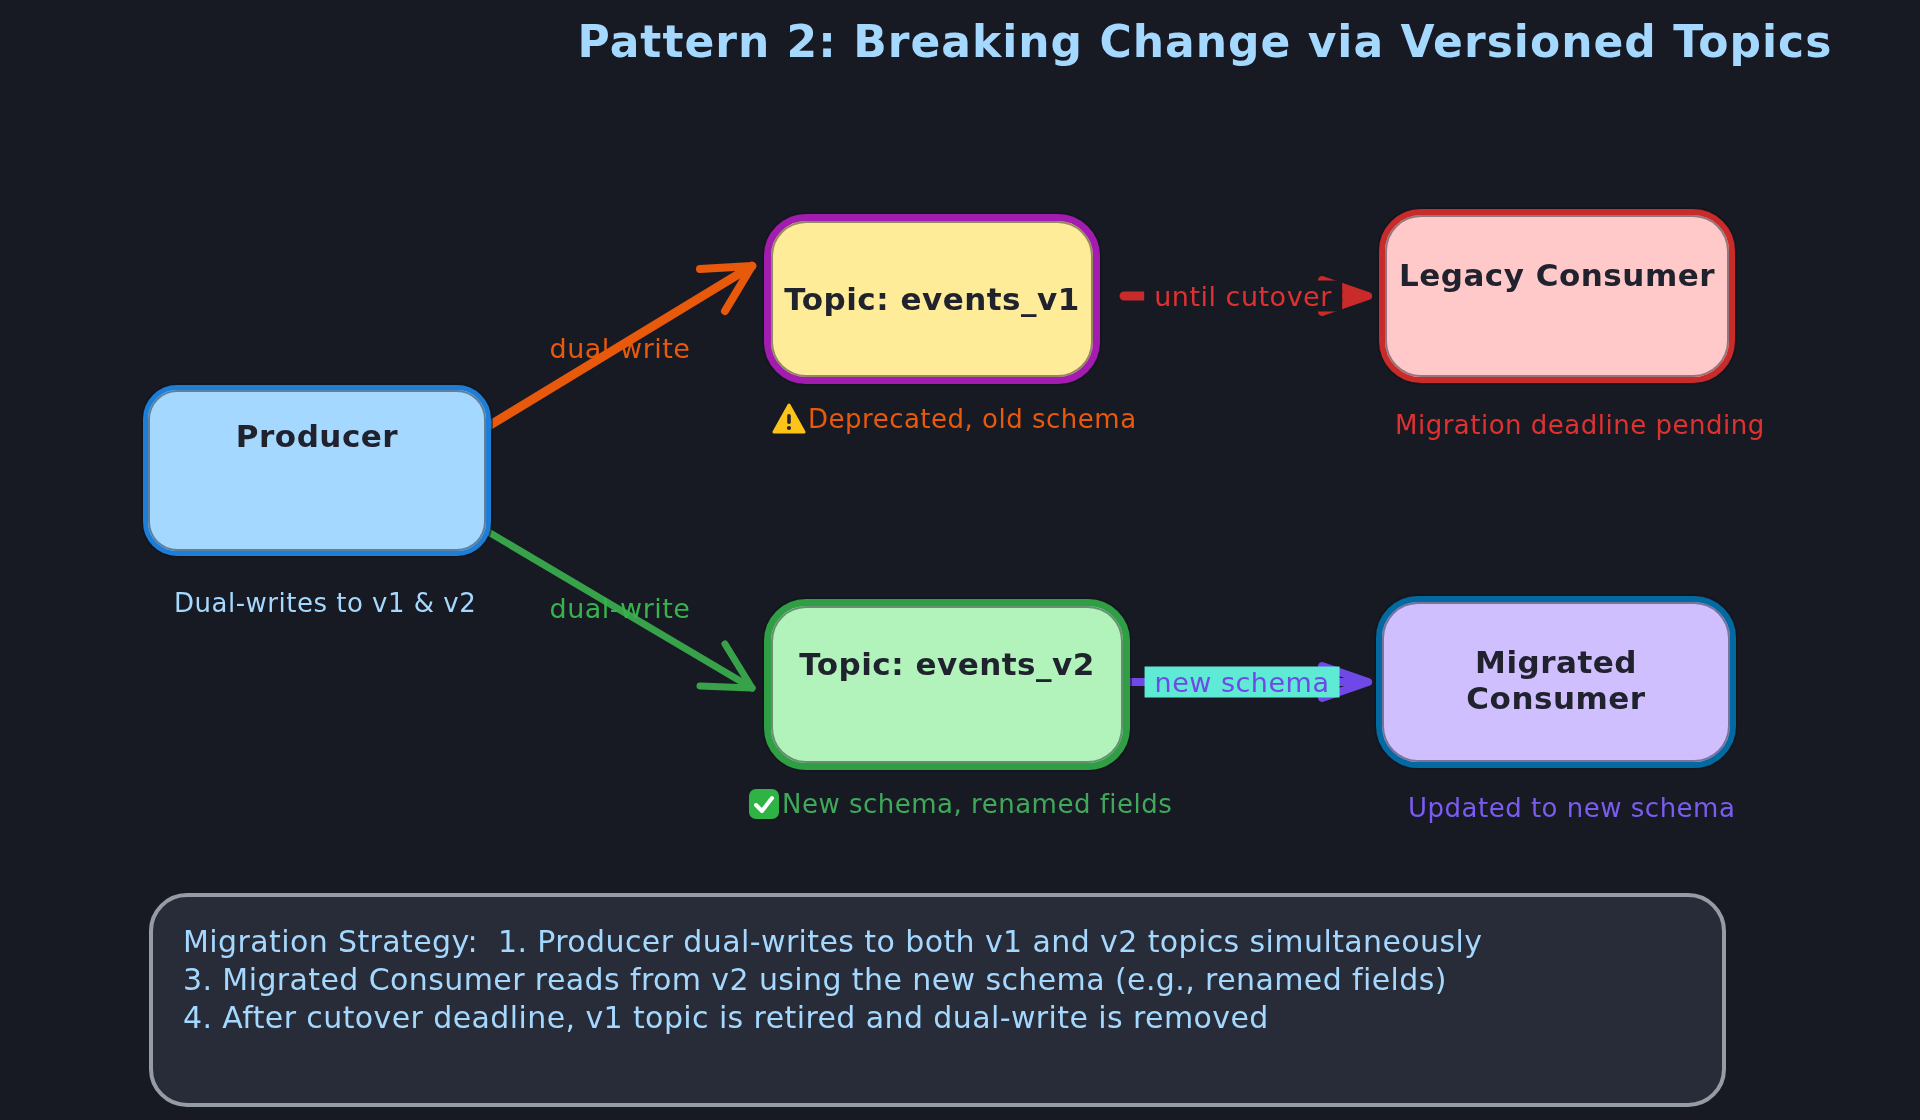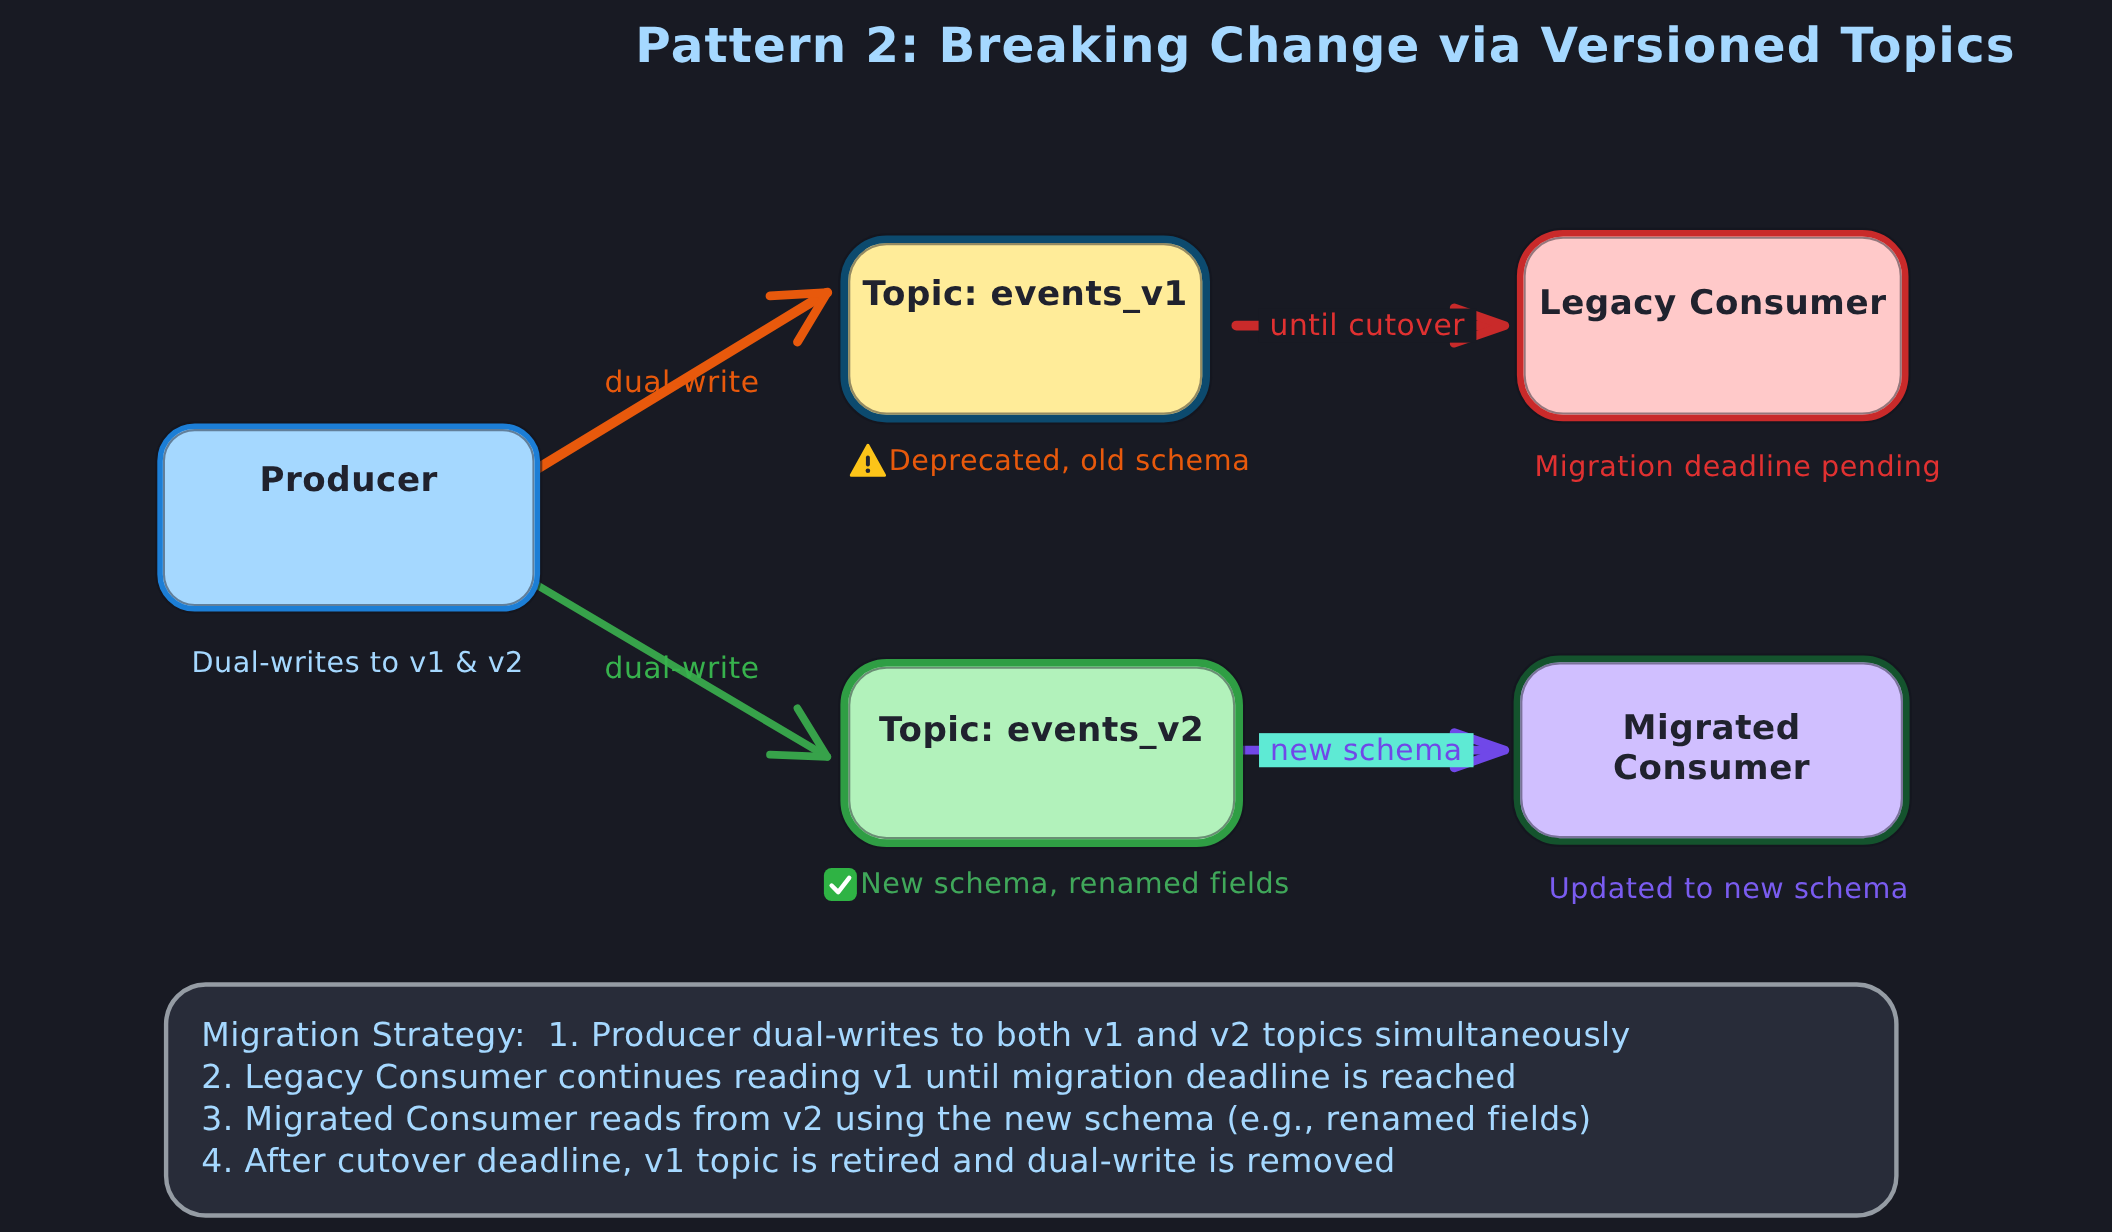--- a/index.html
+++ b/index.html
@@ -27,36 +27,36 @@
     display: block; font-size: 31px; font-weight: 600; color: #20222e;
     letter-spacing: 0.5px;
   }
   .node-producer {
     left: 143px; top: 385px; width: 348px; height: 171px;
     background: #a5d8ff; border: 5px solid #1c7ed6; border-radius: 34px;
     padding-top: 28px;
   }
   .node-topic-v1 {
     left: 764px; top: 214px; width: 336px; height: 170px;
-    background: #ffec99; border: 7px solid #0c4a6e; border-radius: 42px;
-    padding-top: 28px;
+    background: #ffec99; border: 7px solid #a21caf; border-radius: 42px;
+    padding-top: 60px;
   }
   .node-legacy {
     left: 1379px; top: 209px; width: 356px; height: 174px;
     background: #ffc9c9; border: 6px solid #c92a2a; border-radius: 42px;
     padding-top: 42px;
   }
   .node-topic-v2 {
     left: 764px; top: 599px; width: 366px; height: 171px;
     background: #b2f2bb; border: 7px solid #2f9e44; border-radius: 42px;
     padding-top: 40px;
   }
   .node-migrated {
     left: 1376px; top: 596px; width: 360px; height: 172px;
-    background: #d0bfff; border: 6px solid #14532d; border-radius: 42px;
+    background: #d0bfff; border: 6px solid #0369a1; border-radius: 42px;
     padding-top: 42px;
   }
 
   .caption {
     position: absolute; font-size: 26px; letter-spacing: 0.5px;
     display: flex; align-items: center; gap: 2px; white-space: nowrap;
   }
   .caption-producer { left: 174px; top: 588px; color: #a5d8ff; }
   .caption-v1       { left: 772px; top: 403px; color: #e8590c; }
   .caption-legacy   { left: 1395px; top: 410px; color: #e03131; }
@@ -166,18 +166,17 @@
     <span>Updated to new schema</span>
   </div>
 
   <div class="edge-label edge-label-dw1">dual-write</div>
   <div class="edge-label edge-label-dw2">dual-write</div>
   <div class="edge-label edge-label-cutover">until cutover</div>
   <div class="edge-label edge-label-newschema">new schema</div>
 
   <div class="note">
     <div class="note-line">Migration Strategy:  1. Producer dual-writes to both v1 and v2 topics simultaneously</div>
-    <div class="note-line">2. Legacy Consumer continues reading v1 until migration deadline is reached</div>
     <div class="note-line">3. Migrated Consumer reads from v2 using the new schema (e.g., renamed fields)</div>
     <div class="note-line">4. After cutover deadline, v1 topic is retired and dual-write is removed</div>
   </div>
 
 </div>
 
 </body></html>

